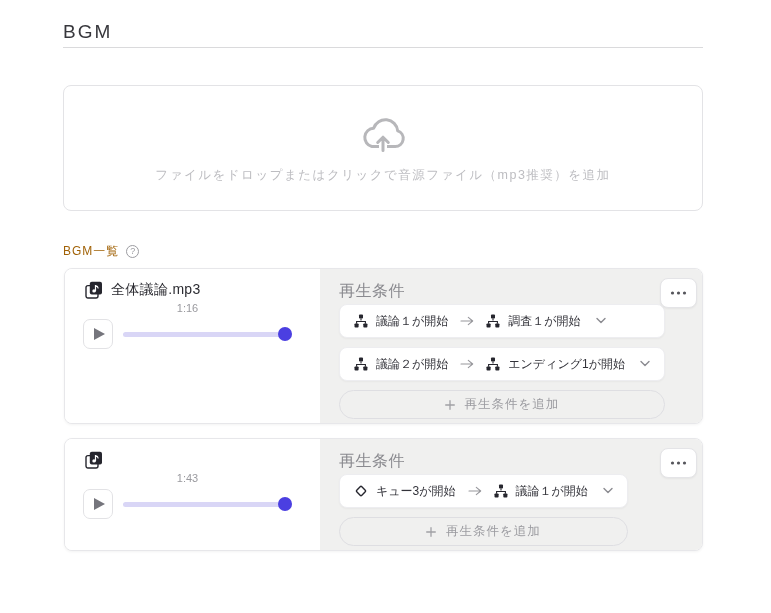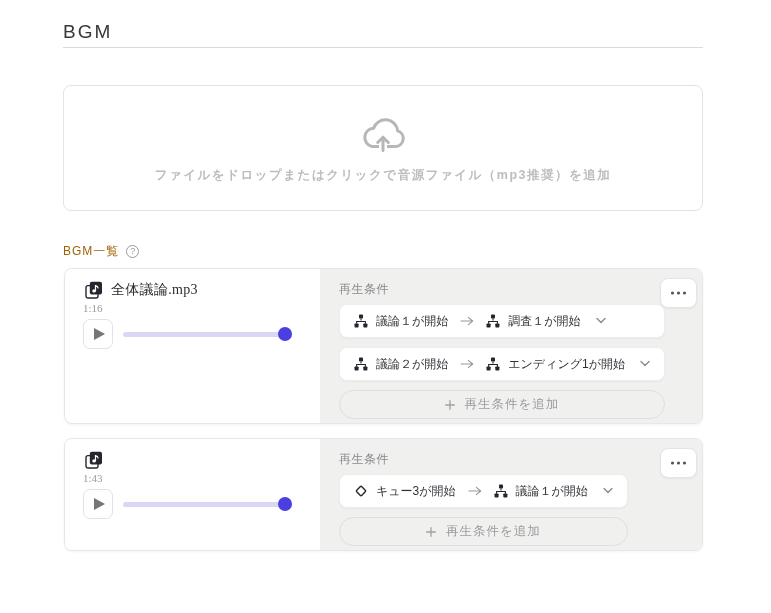--- a/index.html
+++ b/index.html
@@ -19,21 +19,20 @@
   .title-divider {
     position:absolute; left:63px; top:47px; width:640px; height:1px; background:#dadadc;
   }
 
   
   .dropzone {
     position:absolute; left:63px; top:85px; width:640px; height:126px;
     border:1px solid #e3e3e6; border-radius:8px; background:#fff;
     display:flex; flex-direction:column; align-items:center; justify-content:center;
     cursor:pointer;
-    font-weight:bold;
   }
   .dropzone .cloud { margin-top:2px; }
   .drop-hint {
     margin-top:12px; font-size:12.5px; letter-spacing:1.5px; color:#bdbdc1;
   }
 
   
   .list-label-row {
     position:absolute; left:63px; top:243px;
     display:flex; align-items:center; gap:7px;
@@ -51,28 +50,27 @@
     border:1px solid #e7e7ea; border-radius:8px; overflow:hidden;
     box-shadow:0 1px 3px rgba(0,0,0,0.05);
     display:flex; background:#fff;
   }
   .row-1 { top:268px; height:156px; }
   .row-2 { top:438px; height:113px; }
 
   .player-panel {
     width:255px; flex:0 0 255px; background:#fff;
     padding:12px 28px 0 18px;
-    font-family:Liberation Serif, serif;
   }
   .file-line { display:flex; align-items:center; gap:8px; margin-left:2px; height:18px; }
   .filename {
     font-size:14px; color:#2c2c32; letter-spacing:0.3px;
     white-space:nowrap; overflow:hidden; max-width:182px; display:inline-block;
   }
-  .time-line { text-align:left; font-size:11px; color:#9a9a9f; margin-top:3px; height:13px; }
+  .time-line { text-align:center; font-size:11px; color:#9a9a9f; margin-top:3px; height:13px; }
   .player-line { display:flex; align-items:center; gap:10px; margin-top:4px; }
   .play-btn {
     width:30px; height:30px; flex:0 0 30px; background:#fff;
     border:1px solid #e2e2e5; border-radius:7px; cursor:pointer;
     display:flex; align-items:center; justify-content:center; padding:0;
   }
   .play-tri {
     width:0; height:0; margin-left:3px;
     border-left:11px solid #75757c;
     border-top:6.5px solid transparent; border-bottom:6.5px solid transparent;
@@ -84,21 +82,21 @@
   }
   .slider .knob {
     position:absolute; top:0; width:14px; height:14px; border-radius:50%;
     background:#4b3fe1; cursor:grab;
   }
 
   .cond-panel {
     flex:1; background:#f0f0ef; position:relative;
     padding:12px 0 0 19px;
   }
-  .cond-label { font-size:12px; color:#8a8a8f; letter-spacing:0.5px; height:14px; }
+  .cond-label { font-size:16px; color:#8a8a8f; letter-spacing:0.5px; height:14px; }
   .chips { margin-top:9px; display:flex; flex-direction:column; gap:9px; width:-moz-fit-content; width:fit-content; }
   .chip {
     display:inline-flex; align-items:center; height:34px; padding:0 14px;
     background:#fff; border:1px solid #ededf0; border-radius:8px;
     box-shadow:0 1px 2px rgba(20,20,30,0.04);
     font-size:12px; color:#33333a; gap:8px; cursor:pointer; white-space:nowrap;
   }
   .chip svg { flex:0 0 auto; }
   .chip .arrow { margin:0 4px; }
   .chip .chev { margin-left:7px; }

